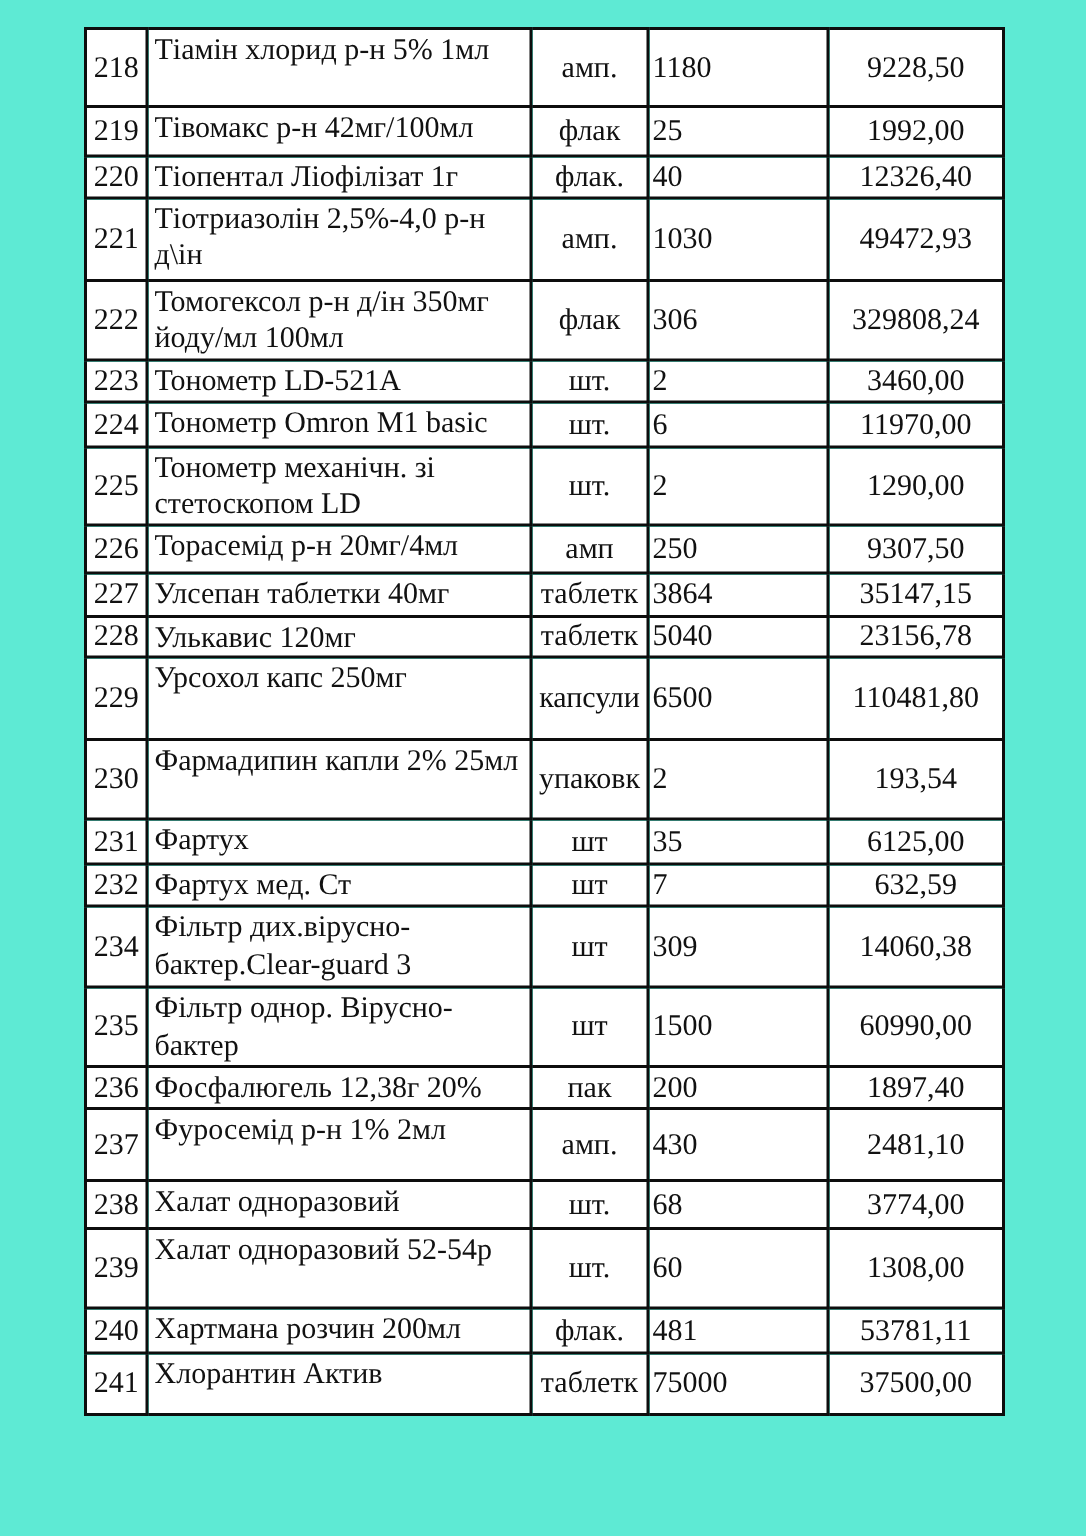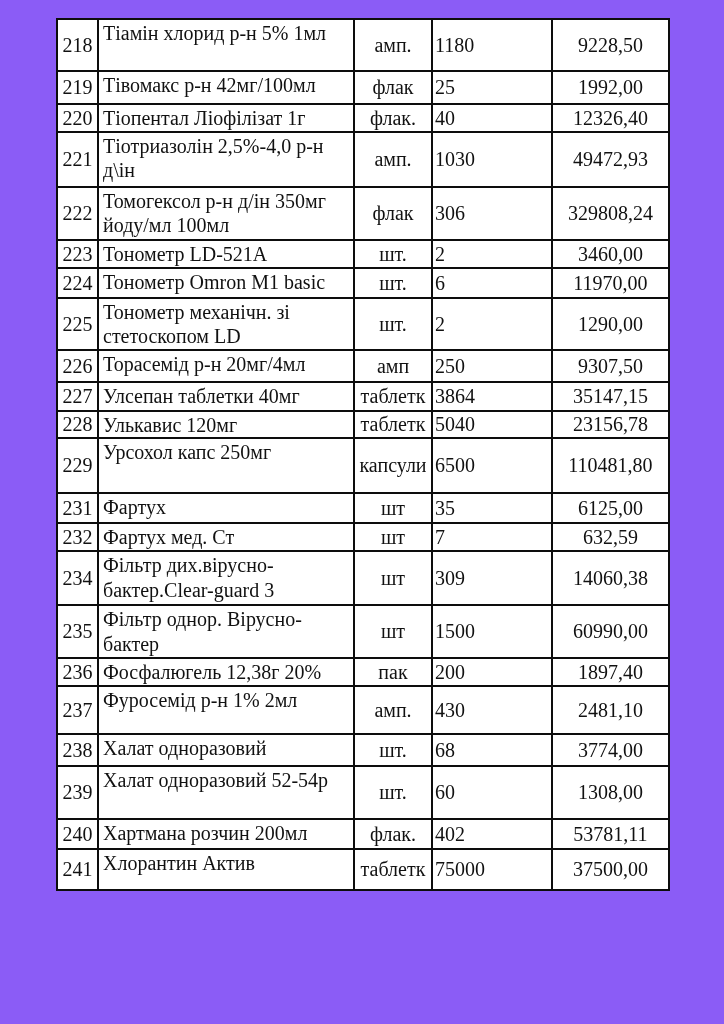--- a/index.html
+++ b/index.html
@@ -10,21 +10,21 @@
   body {
     width: 724px;
     height: 1024px;
     font-family: "Liberation Serif", "DejaVu Serif", serif;
     color: #111111;
   }
   .page {
     position: relative;
     width: 724px;
     height: 1024px;
-    background: #8b5cf6;
+    background: #5eead4;
     overflow: hidden;
   }
   table.items-table {
     position: absolute;
     left: 56px;
     top: 18px;
     width: 612px;
     border-collapse: collapse;
     table-layout: fixed;
   }
@@ -156,20 +156,27 @@
           <td class="c-qty">5040</td>
           <td class="c-price">23156,78</td>
         </tr>
         <tr style="height: 55px;">
           <td class="c-num">229</td>
           <td class="c-name">Урсохол капс 250мг</td>
           <td class="c-unit">капсули</td>
           <td class="c-qty">6500</td>
           <td class="c-price">110481,80</td>
         </tr>
+        <tr style="height: 53px;">
+          <td class="c-num">230</td>
+          <td class="c-name">Фармадипин капли 2% 25мл</td>
+          <td class="c-unit">упаковк</td>
+          <td class="c-qty">2</td>
+          <td class="c-price">193,54</td>
+        </tr>
         <tr style="height: 30px;">
           <td class="c-num">231</td>
           <td class="c-name">Фартух</td>
           <td class="c-unit">шт</td>
           <td class="c-qty">35</td>
           <td class="c-price">6125,00</td>
         </tr>
         <tr style="height: 28px;">
           <td class="c-num">232</td>
           <td class="c-name">Фартух мед. Ст</td>
@@ -216,21 +223,21 @@
           <td class="c-num">239</td>
           <td class="c-name">Халат одноразовий 52-54р</td>
           <td class="c-unit">шт.</td>
           <td class="c-qty">60</td>
           <td class="c-price">1308,00</td>
         </tr>
         <tr style="height: 30px;">
           <td class="c-num">240</td>
           <td class="c-name">Хартмана розчин 200мл</td>
           <td class="c-unit">флак.</td>
-          <td class="c-qty">402</td>
+          <td class="c-qty">481</td>
           <td class="c-price">53781,11</td>
         </tr>
         <tr style="height: 41px;">
           <td class="c-num">241</td>
           <td class="c-name">Хлорантин Актив</td>
           <td class="c-unit">таблетк</td>
           <td class="c-qty">75000</td>
           <td class="c-price">37500,00</td>
         </tr>
       </tbody>

